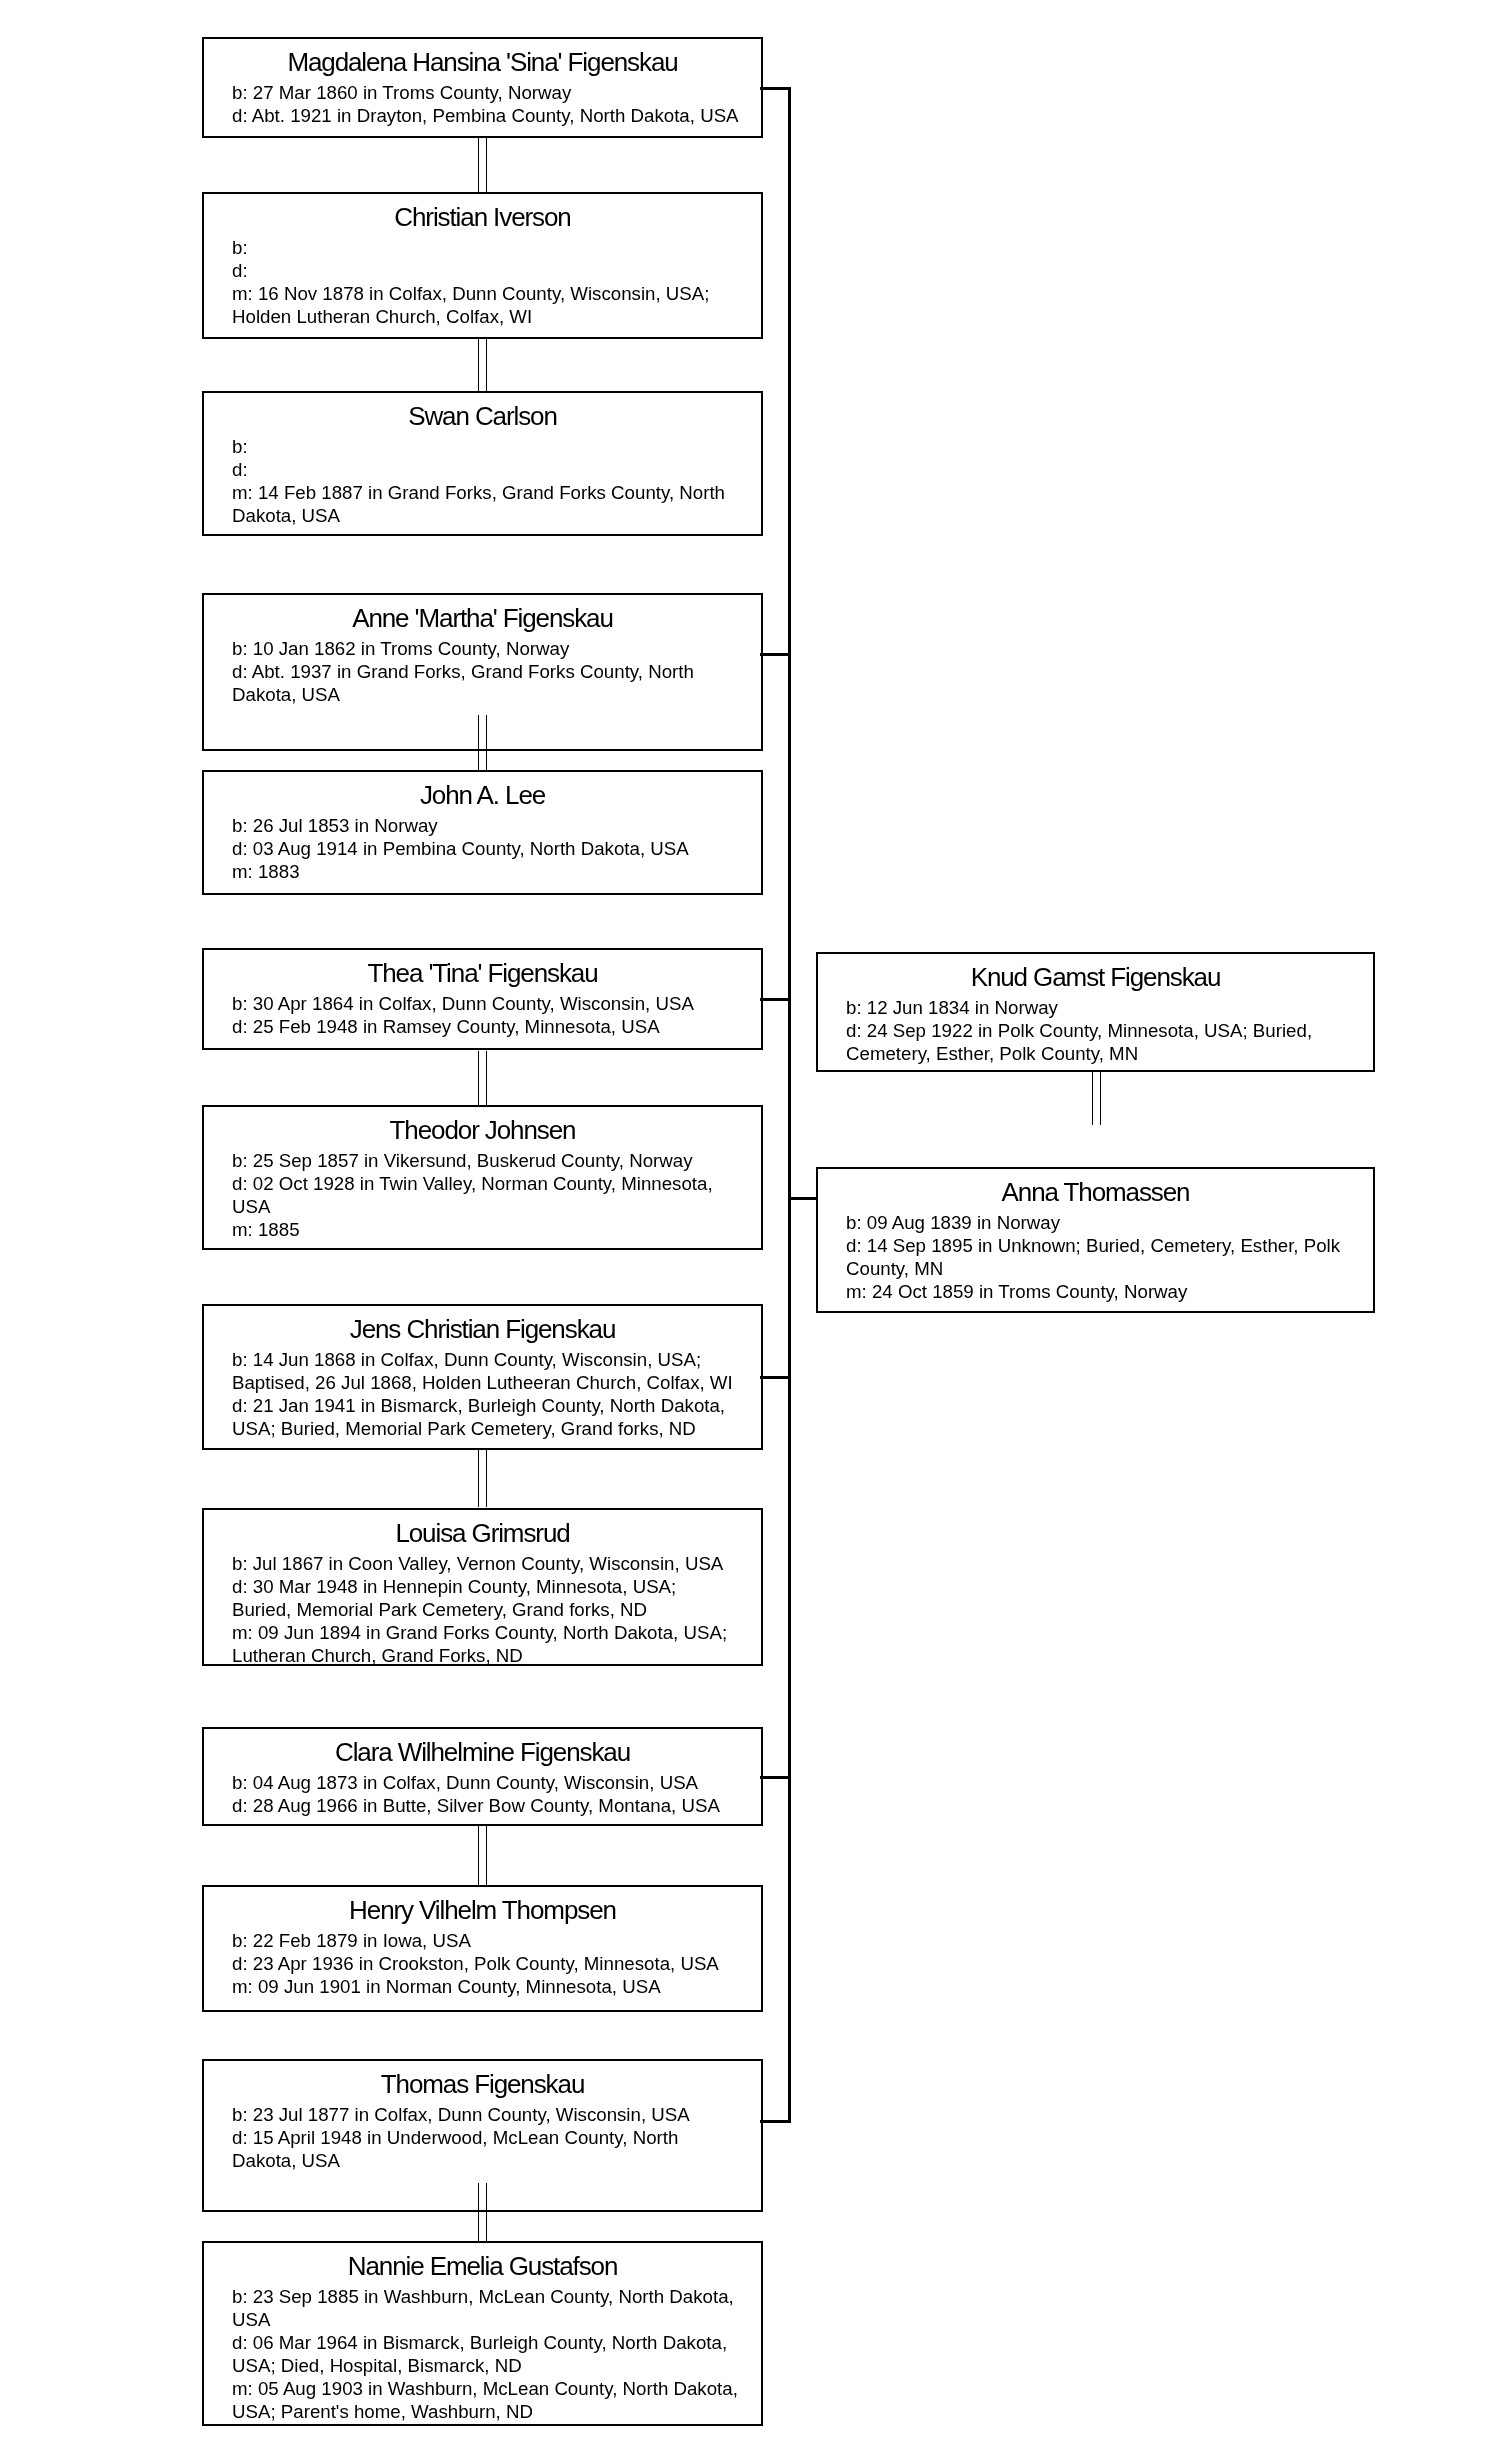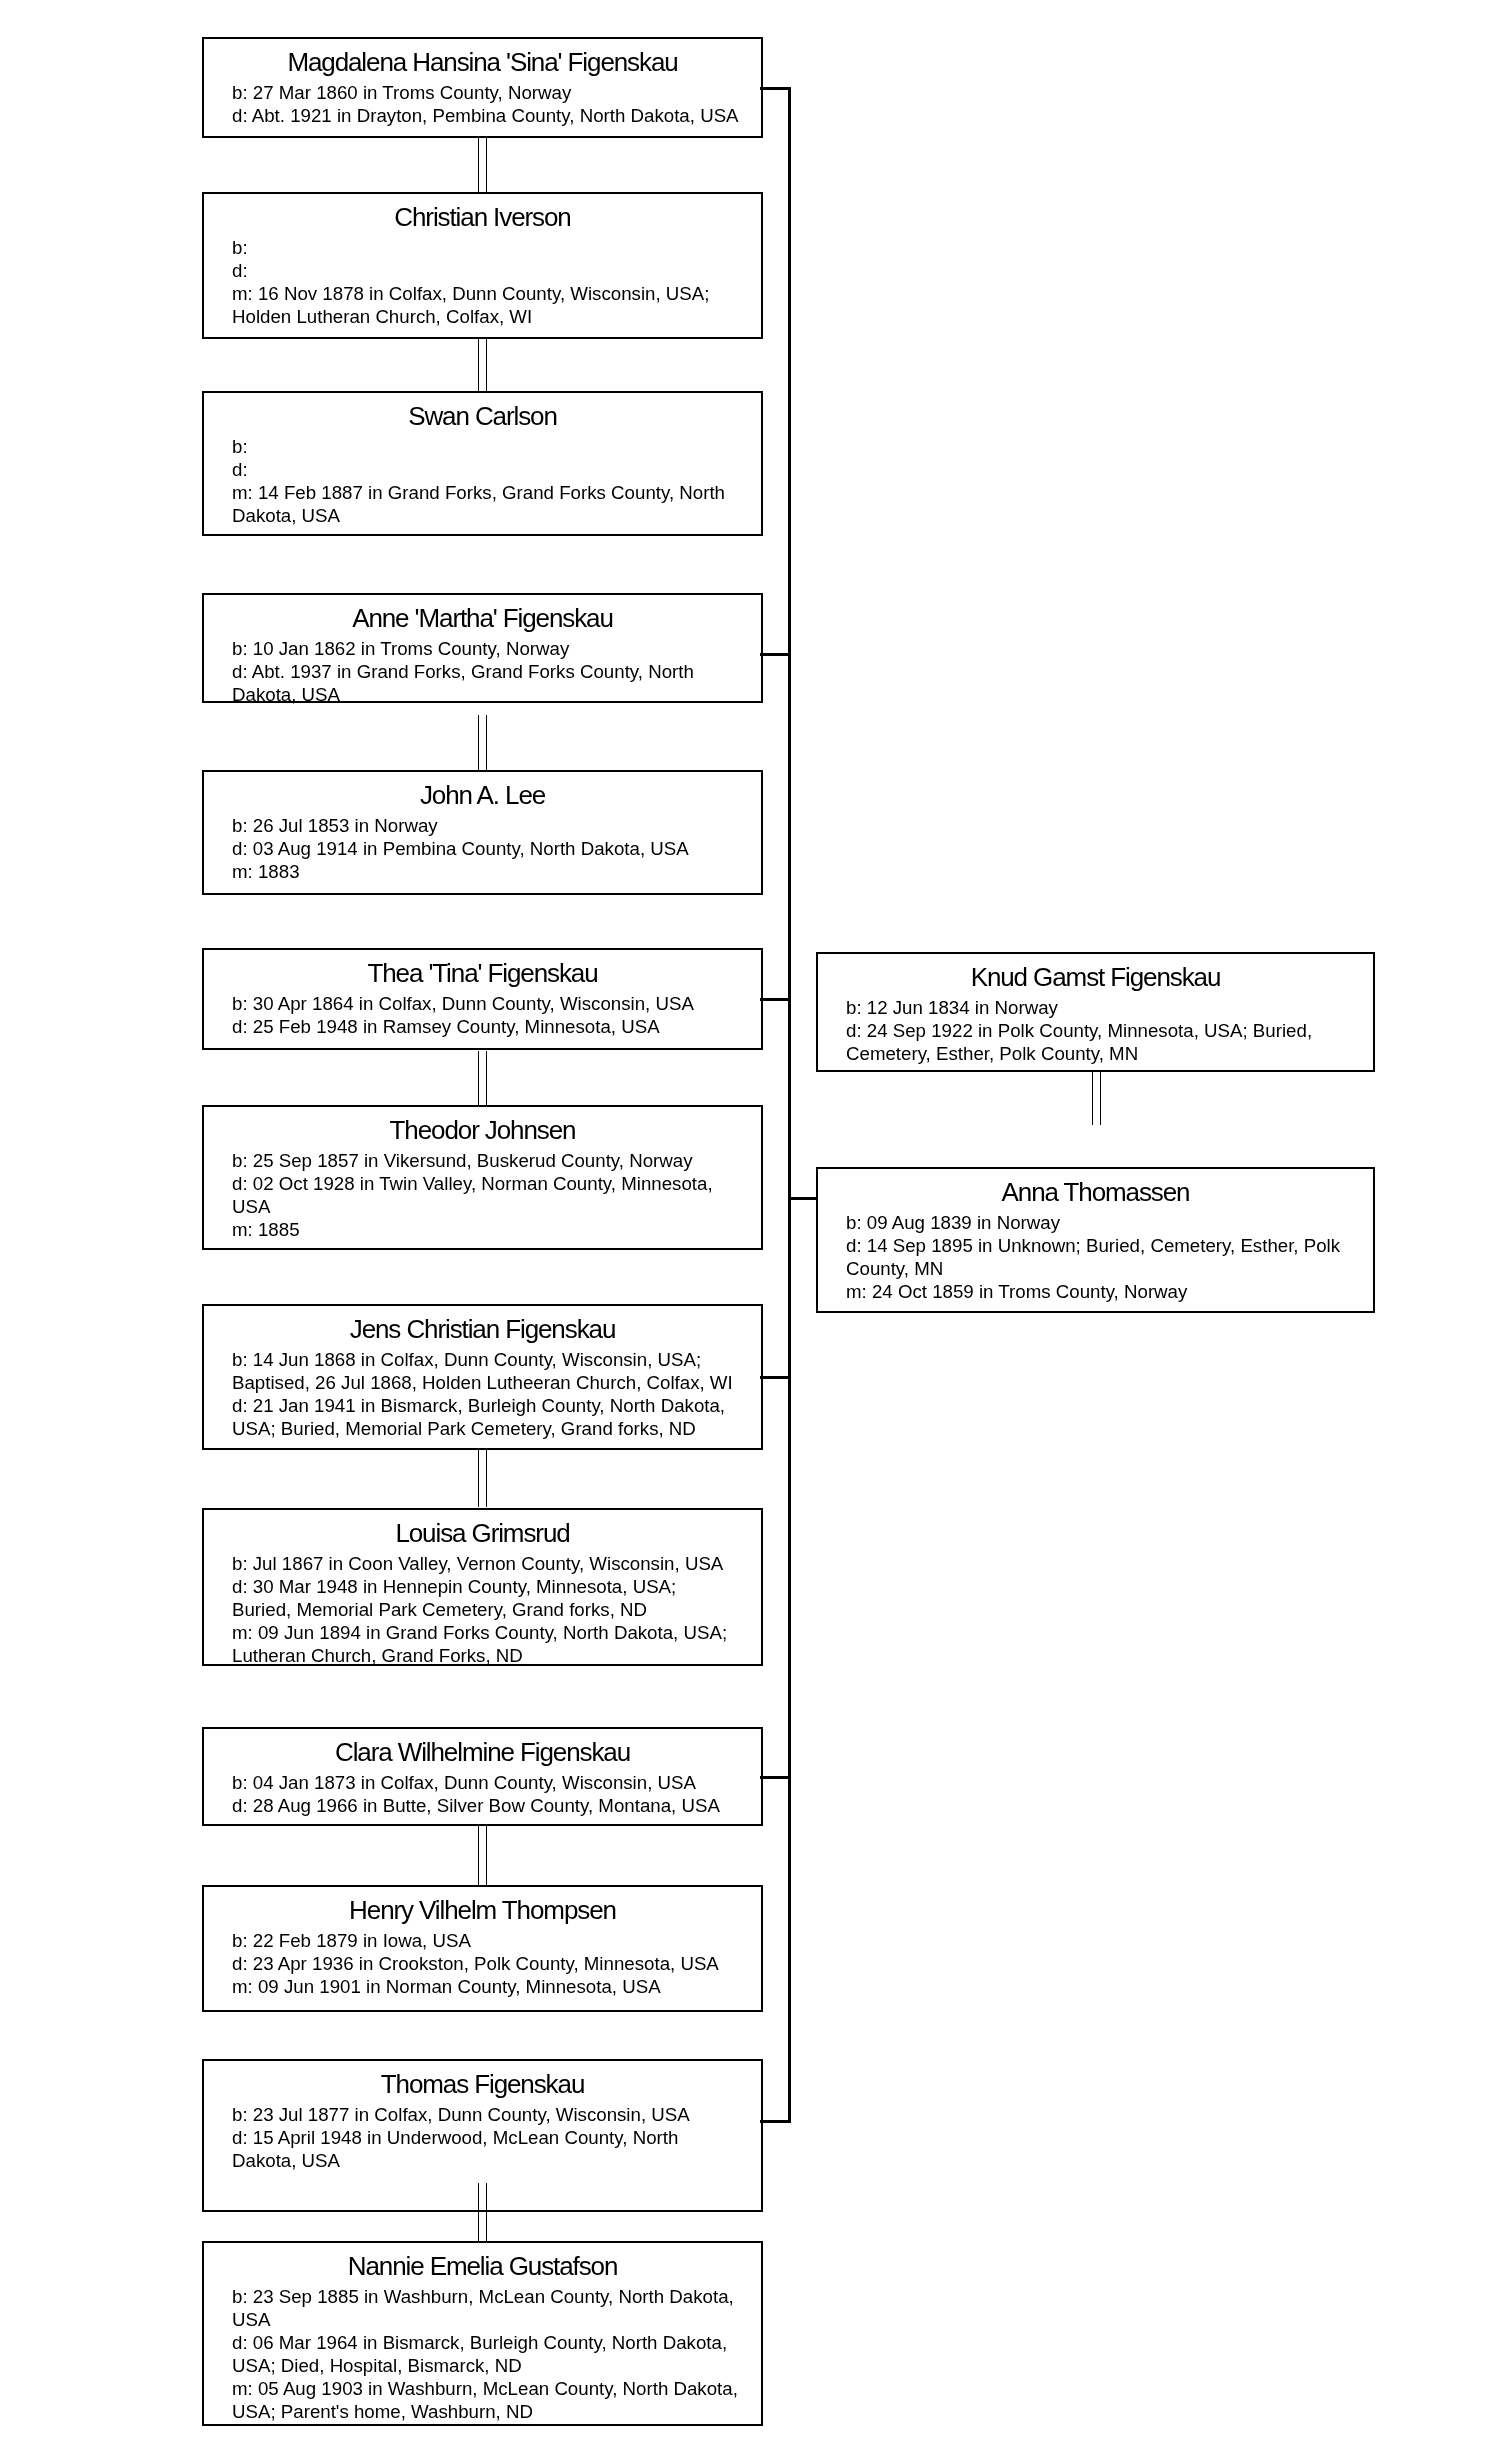--- a/index.html
+++ b/index.html
@@ -34,21 +34,21 @@
     <div class="detail">m: 16 Nov 1878 in Colfax, Dunn County, Wisconsin, USA;</div>
     <div class="detail">Holden Lutheran Church, Colfax, WI</div>
   </div>
   <div class="box l" style="top:391px;height:145px">
     <div class="name">Swan Carlson</div>
     <div class="detail">b:</div>
     <div class="detail">d:</div>
     <div class="detail">m: 14 Feb 1887 in Grand Forks, Grand Forks County, North</div>
     <div class="detail">Dakota, USA</div>
   </div>
-  <div class="box l" style="top:593px;height:110px">
+  <div class="box l" style="top:593px;height:158px">
     <div class="name">Anne 'Martha' Figenskau</div>
     <div class="detail">b: 10 Jan 1862 in Troms County, Norway</div>
     <div class="detail">d: Abt. 1937 in Grand Forks, Grand Forks County, North</div>
     <div class="detail">Dakota, USA</div>
   </div>
   <div class="box l" style="top:770px;height:125px">
     <div class="name">John A. Lee</div>
     <div class="detail">b: 26 Jul 1853 in Norway</div>
     <div class="detail">d: 03 Aug 1914 in Pembina County, North Dakota, USA</div>
     <div class="detail">m: 1883</div>
@@ -75,21 +75,21 @@
   <div class="box l" style="top:1508px;height:158px">
     <div class="name">Louisa Grimsrud</div>
     <div class="detail">b: Jul 1867 in Coon Valley, Vernon County, Wisconsin, USA</div>
     <div class="detail">d: 30 Mar 1948 in Hennepin County, Minnesota, USA;</div>
     <div class="detail">Buried, Memorial Park Cemetery, Grand forks, ND</div>
     <div class="detail">m: 09 Jun 1894 in Grand Forks County, North Dakota, USA;</div>
     <div class="detail">Lutheran Church, Grand Forks, ND</div>
   </div>
   <div class="box l" style="top:1727px;height:99px">
     <div class="name">Clara Wilhelmine Figenskau</div>
-    <div class="detail">b: 04 Jan 1873 in Colfax, Dunn County, Wisconsin, USA</div>
+    <div class="detail">b: 04 Aug 1873 in Colfax, Dunn County, Wisconsin, USA</div>
     <div class="detail">d: 28 Aug 1966 in Butte, Silver Bow County, Montana, USA</div>
   </div>
   <div class="box l" style="top:1885px;height:127px">
     <div class="name">Henry Vilhelm Thompsen</div>
     <div class="detail">b: 22 Feb 1879 in Iowa, USA</div>
     <div class="detail">d: 23 Apr 1936 in Crookston, Polk County, Minnesota, USA</div>
     <div class="detail">m: 09 Jun 1901 in Norman County, Minnesota, USA</div>
   </div>
   <div class="box l" style="top:2059px;height:153px">
     <div class="name">Thomas Figenskau</div>

